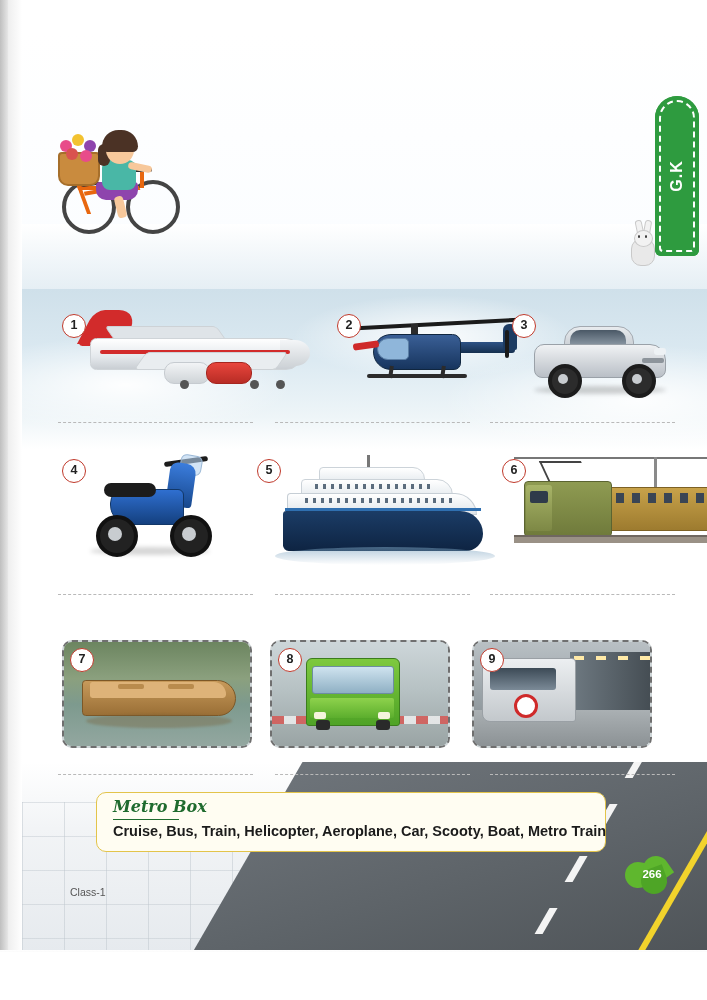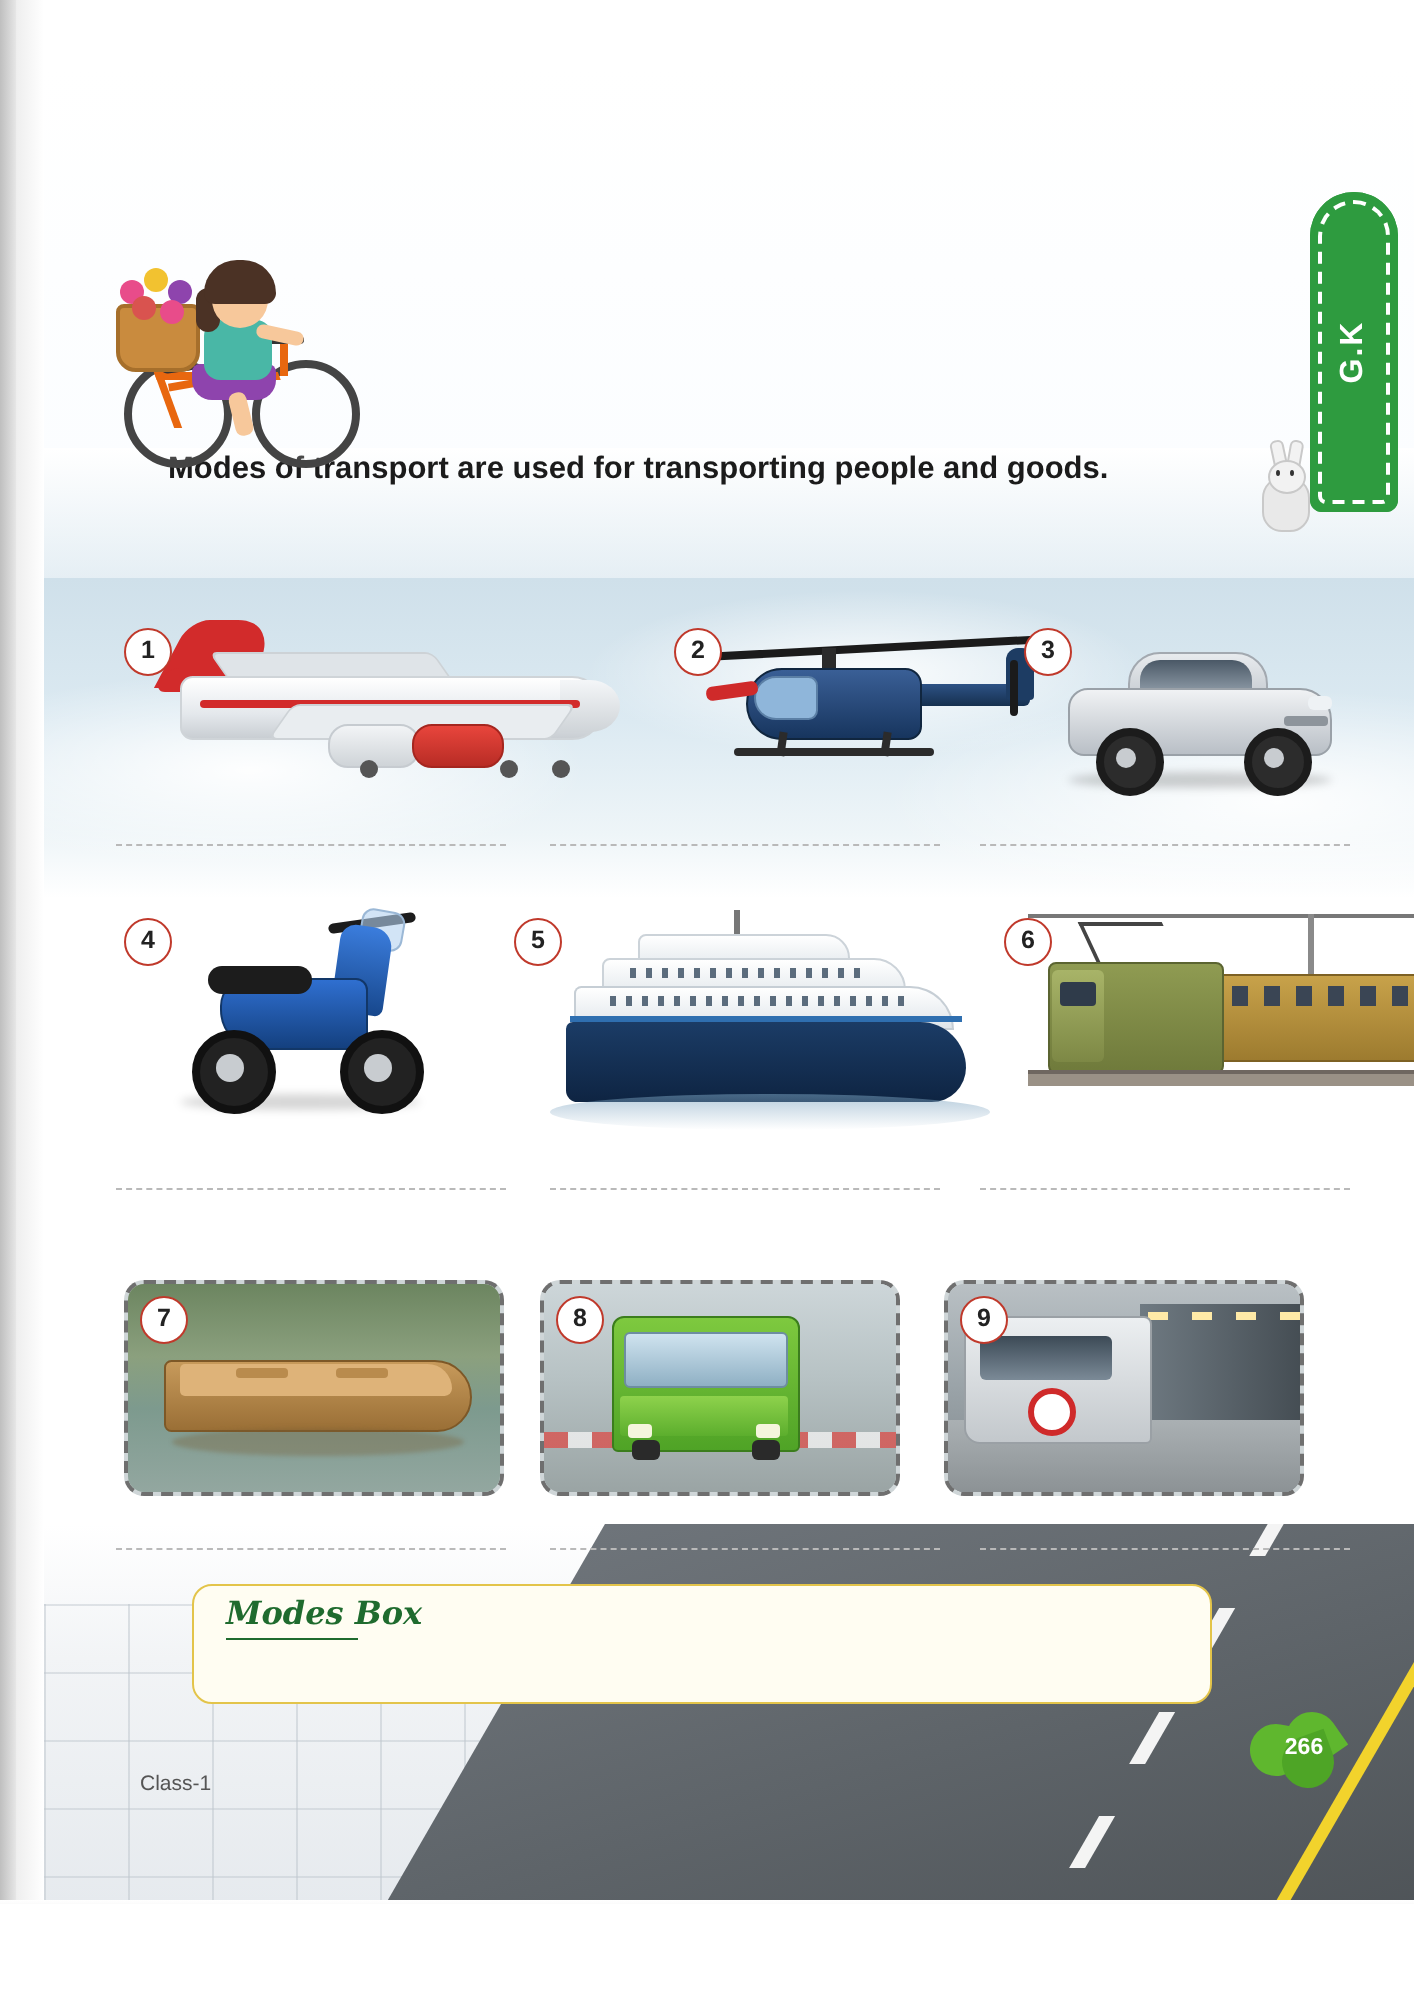--- a/index.html
+++ b/index.html
@@ -438,21 +438,20 @@
       <div class="road-asphalt"></div>
       <div class="road-line-white"></div>
       <div class="road-line-yellow"></div>
     </div>
 
     <div class="gk-tab">
       <span>G.K</span>
     </div>
 
 
-    <div class="intro">Modes of transport are used for transporting people and goods.</div>
 
     <div class="girl-bike">
       <div class="bike-wheel left"></div>
       <div class="bike-wheel right"></div>
       <div class="bike-frame"></div>
       <div class="bike-bar"></div>
       <div class="bike-seat"></div>
       <div class="bike-handle"></div>
       <div class="bike-handle-bar"></div>
       <div class="basket"></div>
@@ -626,22 +625,23 @@
         <div class="metro-logo"></div>
       </div>
       <div class="badge" style="left:8px; top:14px;">9</div>
     </div>
 
     <div class="answer-line" style="left:36px; top:740px; width:195px;"></div>
     <div class="answer-line" style="left:253px; top:740px; width:195px;"></div>
     <div class="answer-line" style="left:468px; top:740px; width:185px;"></div>
 
     <div class="help-box">
-      <div class="help-title">Modes Box</div>
+      <div class="help-title">Metro Box</div>
       <div class="help-title-underline"></div>
+      <div class="help-words">Cruise, Bus, Train, Helicopter, Aeroplane, Car, Scooty, Boat, Metro Train</div>
     </div>
 
     <div class="class-label">Class-1</div>
 
     <div class="page-badge">
       <div class="leaf a"></div>
       <div class="leaf b"></div>
       <div class="leaf c"></div>
       <div class="page-num">266</div>
     </div>

